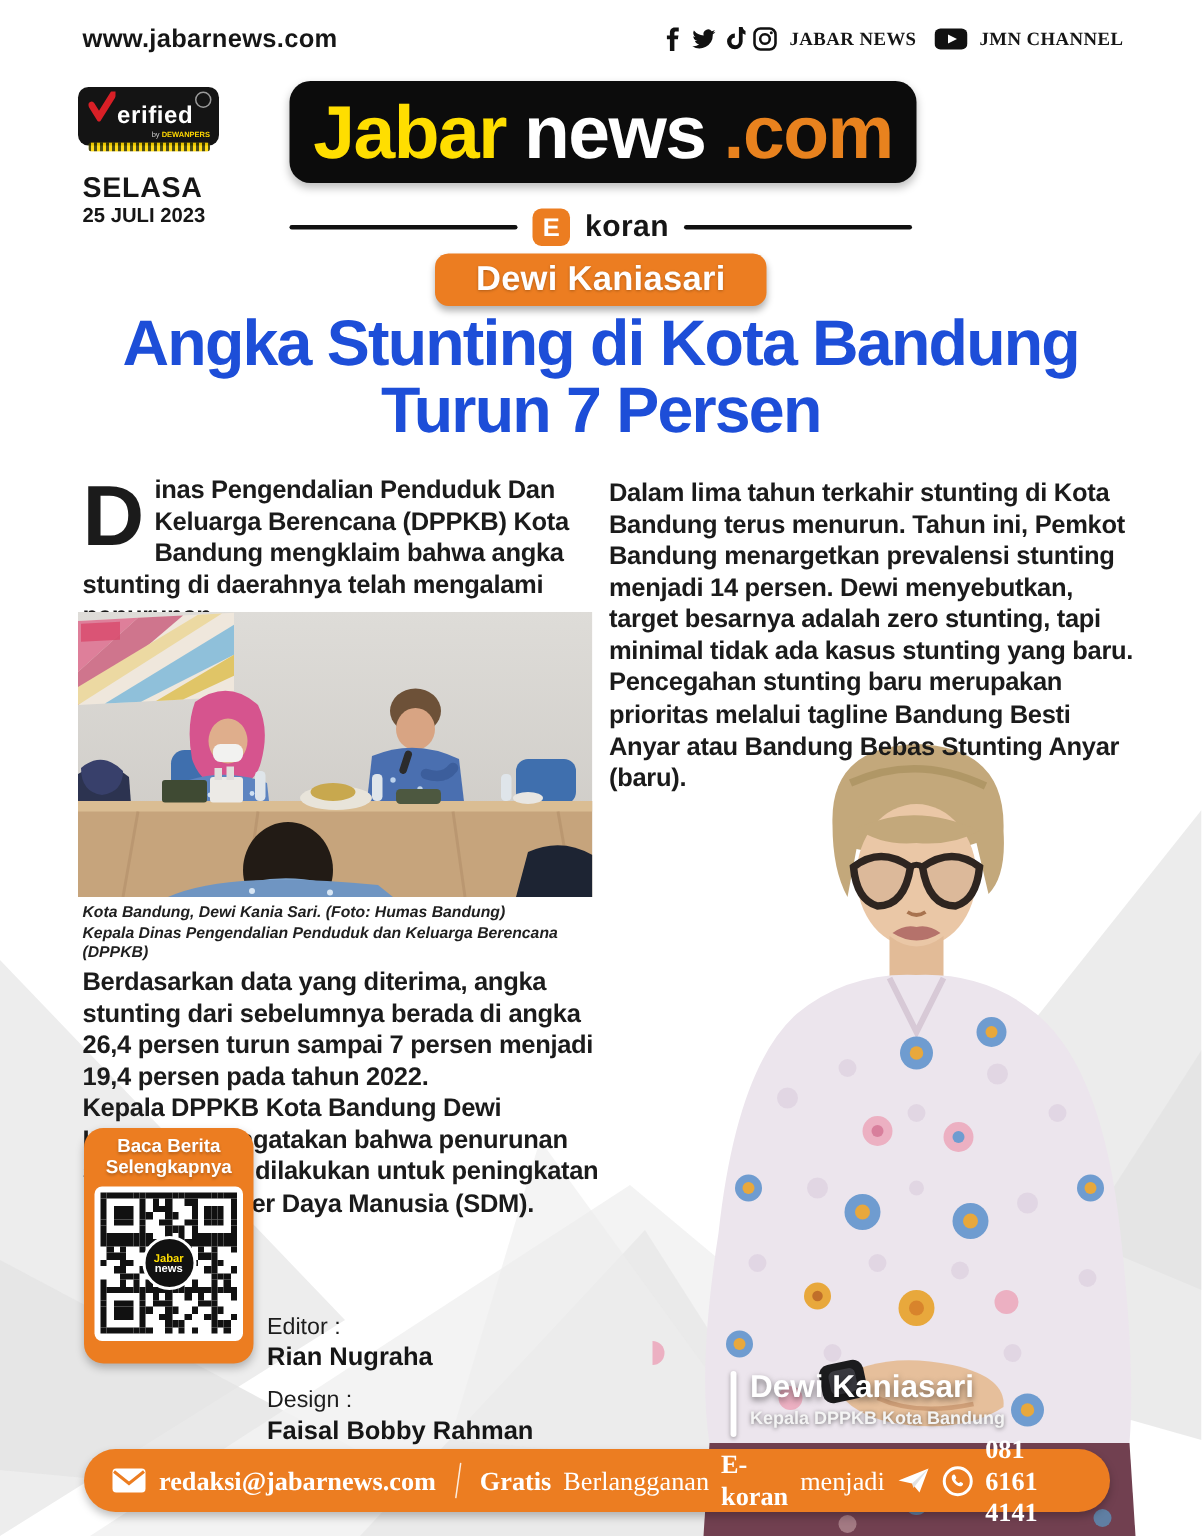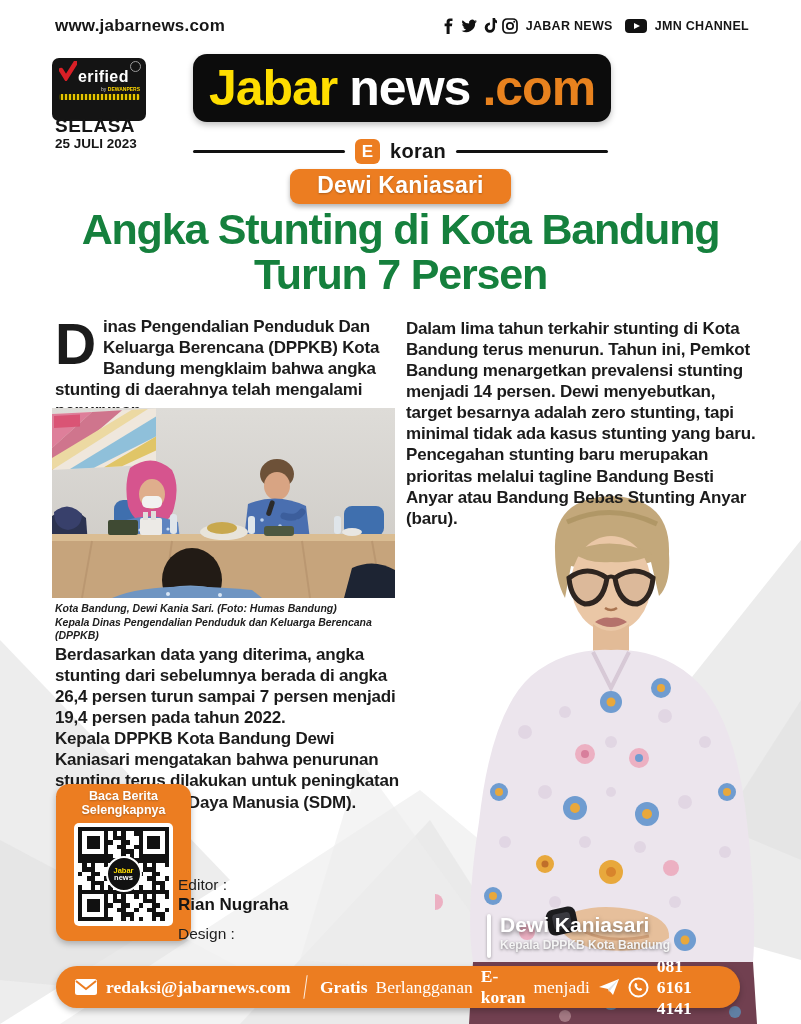--- a/index.html
+++ b/index.html
@@ -12,21 +12,21 @@
   #bg-swoosh{position:absolute;inset:0;z-index:0;}
   
   .top-row{position:absolute;top:16px;left:55px;right:52px;display:flex;
     justify-content:space-between;align-items:center;z-index:4;}
   .site-url{font-size:17px;font-weight:700;letter-spacing:.2px;}
   .social-group{display:flex;align-items:center;gap:5px;}
   .social-group svg{display:block;}
   .social-label{font-size:12.5px;font-weight:700;margin-left:3px;letter-spacing:.3px;}
   .yt-group{margin-left:12px;}
   
-  .verified{left:52px;top:58px;width:94px;height:63px;background:#141414;border-radius:7px;
+  .verified{left:52px;top:58px;width:94px;height:39px;background:#141414;border-radius:7px;
     z-index:4;padding:3px 6px 0 7px;box-sizing:border-box;}
   .verified-top{display:flex;align-items:flex-end;gap:1px;}
   .verified-word{color:#fff;font-weight:700;font-size:16px;letter-spacing:.4px;line-height:1;}
   .verified-by{color:#cfcfcf;font-size:5px;text-align:right;margin-top:1px;}
   .verified-by b{color:#ffd800;}
   .verified-strip{margin-top:2px;height:6px;border-radius:2px;background:#ffd800;
     background-image:repeating-linear-gradient(90deg,#3a3a00 0 2px,#ffd800 2px 4px);opacity:.9;}
   .verified-emblem{position:absolute;right:5px;top:3px;width:9px;height:9px;border-radius:50%;
     border:1.5px solid #9a9a9a;}
   
@@ -49,33 +49,33 @@
   .ekoran-e{width:25px;height:25px;border-radius:6px;background:#ec7d21;color:#fff;
     display:flex;align-items:center;justify-content:center;font-size:17px;font-weight:800;}
   .ekoran-word{font-size:20px;font-weight:800;letter-spacing:.3px;}
   
   .author-badge-wrap{left:0;top:169px;width:100%;display:flex;justify-content:center;z-index:4;}
   .author-badge{background:#ec7d21;color:#fff;border-radius:9px;padding:3px 27px 5px;
     font-size:23px;font-weight:800;letter-spacing:.2px;box-shadow:0 3px 5px rgba(0,0,0,.3);
     text-shadow:0 1px 2px rgba(0,0,0,.25);}
   
   .headline{left:0;top:207px;width:100%;text-align:center;z-index:4;
-    font-size:43px;font-weight:900;letter-spacing:-1.2px;line-height:1.04;color:#15803d;}
+    font-size:43px;font-weight:900;letter-spacing:-1.2px;line-height:1.04;color:#1d4ed8;}
   
   .col-left{left:55px;top:316px;width:344px;z-index:4;}
   .col-right{left:406px;top:318px;width:352px;z-index:4;}
   .body-text{font-size:17px;line-height:1.24;font-weight:700;color:#1b1b1b;letter-spacing:-.2px;}
   .dropcap{float:left;font-size:57px;line-height:.78;font-weight:900;padding:6px 7px 0 0;}
   
   .meet-photo{left:52px;top:408px;width:343px;height:190px;z-index:4;overflow:hidden;}
   .caption{left:55px;top:602px;width:345px;font-size:10.5px;font-style:italic;font-weight:700;
     line-height:1.3;color:#202020;z-index:4;}
   .para2{left:55px;top:644px;width:348px;z-index:4;}
   
-  .qr-card{left:56px;top:784px;width:135px;height:157px;background:#ec7d21;border-radius:13px;
+  .qr-card{left:56px;top:752px;width:113px;height:157px;background:#ec7d21;border-radius:13px;
     z-index:4;box-shadow:0 3px 6px rgba(0,0,0,.25);text-align:center;box-sizing:border-box;
     padding-top:6px;}
   .qr-card-title{color:#fff;font-size:12.5px;font-weight:800;line-height:1.1;
     text-shadow:0 1px 2px rgba(0,0,0,.25);}
   .qr-box{position:relative;margin:5px auto 0;width:99px;height:103px;background:#fff;
     border-radius:5px;padding:4px;box-sizing:border-box;}
   .qr-grid{position:relative;width:91px;height:95px;display:grid;
     grid-template-columns:repeat(21,1fr);grid-template-rows:repeat(21,1fr);}
   .qm{background:transparent;}
   .qm.on{background:#111;}
@@ -115,21 +115,21 @@
   <polygon points="0,840 320,1010 0,980" fill="#e3e3e3" opacity="0.8"></polygon>
   <polygon points="60,1024 420,790 700,1024" fill="#f2f2f2" opacity="0.9"></polygon>
   <polygon points="240,1024 430,820 560,1024" fill="#e7e7e7" opacity="0.75"></polygon>
   <polygon points="801,540 610,780 801,860" fill="#ececec"></polygon>
   <polygon points="801,700 660,920 801,960" fill="#e2e2e2" opacity="0.7"></polygon>
   <polygon points="360,760 520,980 300,960" fill="#ededed" opacity="0.6"></polygon>
 </svg>
 
 <div class="top-row">
   <div class="site-url">www.jabarnews.com</div>
-  <div style="display:flex;align-items:center;">
+  <div style="display:flex;align-items:center;font-family:Liberation Serif, serif;">
     <div class="social-group">
       <span>
           <svg width="15" height="16" viewBox="0 0 15 16">
             <path d="M9.5 3h2V0.4H8.9C6.6 0.4 5.6 2 5.6 3.8V5.6H3.6v2.6h2V16h3V8.2h2.3L11.3 5.6H8.6V4.2C8.6 3.4 8.9 3 9.5 3Z" fill="#111"></path>
           </svg>
         </span>
       <span>
           <svg width="17" height="16" viewBox="0 0 17 16">
             <path d="M16 3.2c-.6.3-1.2.4-1.8.5.6-.4 1.1-1 1.3-1.7-.6.4-1.3.6-2 .8A3.1 3.1 0 0 0 8.1 5.6 8.9 8.9 0 0 1 1.6 2.3a3.1 3.1 0 0 0 1 4.2c-.5 0-1-.2-1.4-.4 0 1.5 1 2.8 2.5 3.1-.5.1-1 .2-1.4.1.4 1.2 1.5 2.1 2.9 2.2A6.3 6.3 0 0 1 .5 12.8 8.9 8.9 0 0 0 14.2 5.3v-.4c.7-.5 1.3-1 1.8-1.7Z" fill="#111"></path>
           </svg>
@@ -738,20 +738,21 @@
       <span>Jabar</span>
       <span class="white">news</span>
     </div>
   </div>
 </div>
 
 <div class="abs credits">
   <div class="credit-label">Editor :</div>
   <div class="credit-name">Rian Nugraha</div>
   <div class="credit-label">Design :</div>
+  <div class="credit-name">Faisal Bobby Rahman</div>
 </div>
 
 <div class="abs portrait">
   <svg width="356" height="532" viewBox="0 0 356 532">
 
     <path d="M120 58 Q118 6 176 4 Q236 6 234 62 Q236 92 224 104 L216 70 Q178 84 136 74 L130 106 Q120 88 120 58" fill="#c3a87b"></path>
     <path d="M132 30 Q176 10 222 32" stroke="#a8905e" stroke-width="5" fill="none" opacity=".7"></path>
 
     <ellipse cx="176" cy="92" rx="40" ry="48" fill="#eac7a6"></ellipse>
     <path d="M136 60 Q176 42 218 62 Q200 72 176 70 Q152 72 136 60" fill="#c3a87b"></path>

